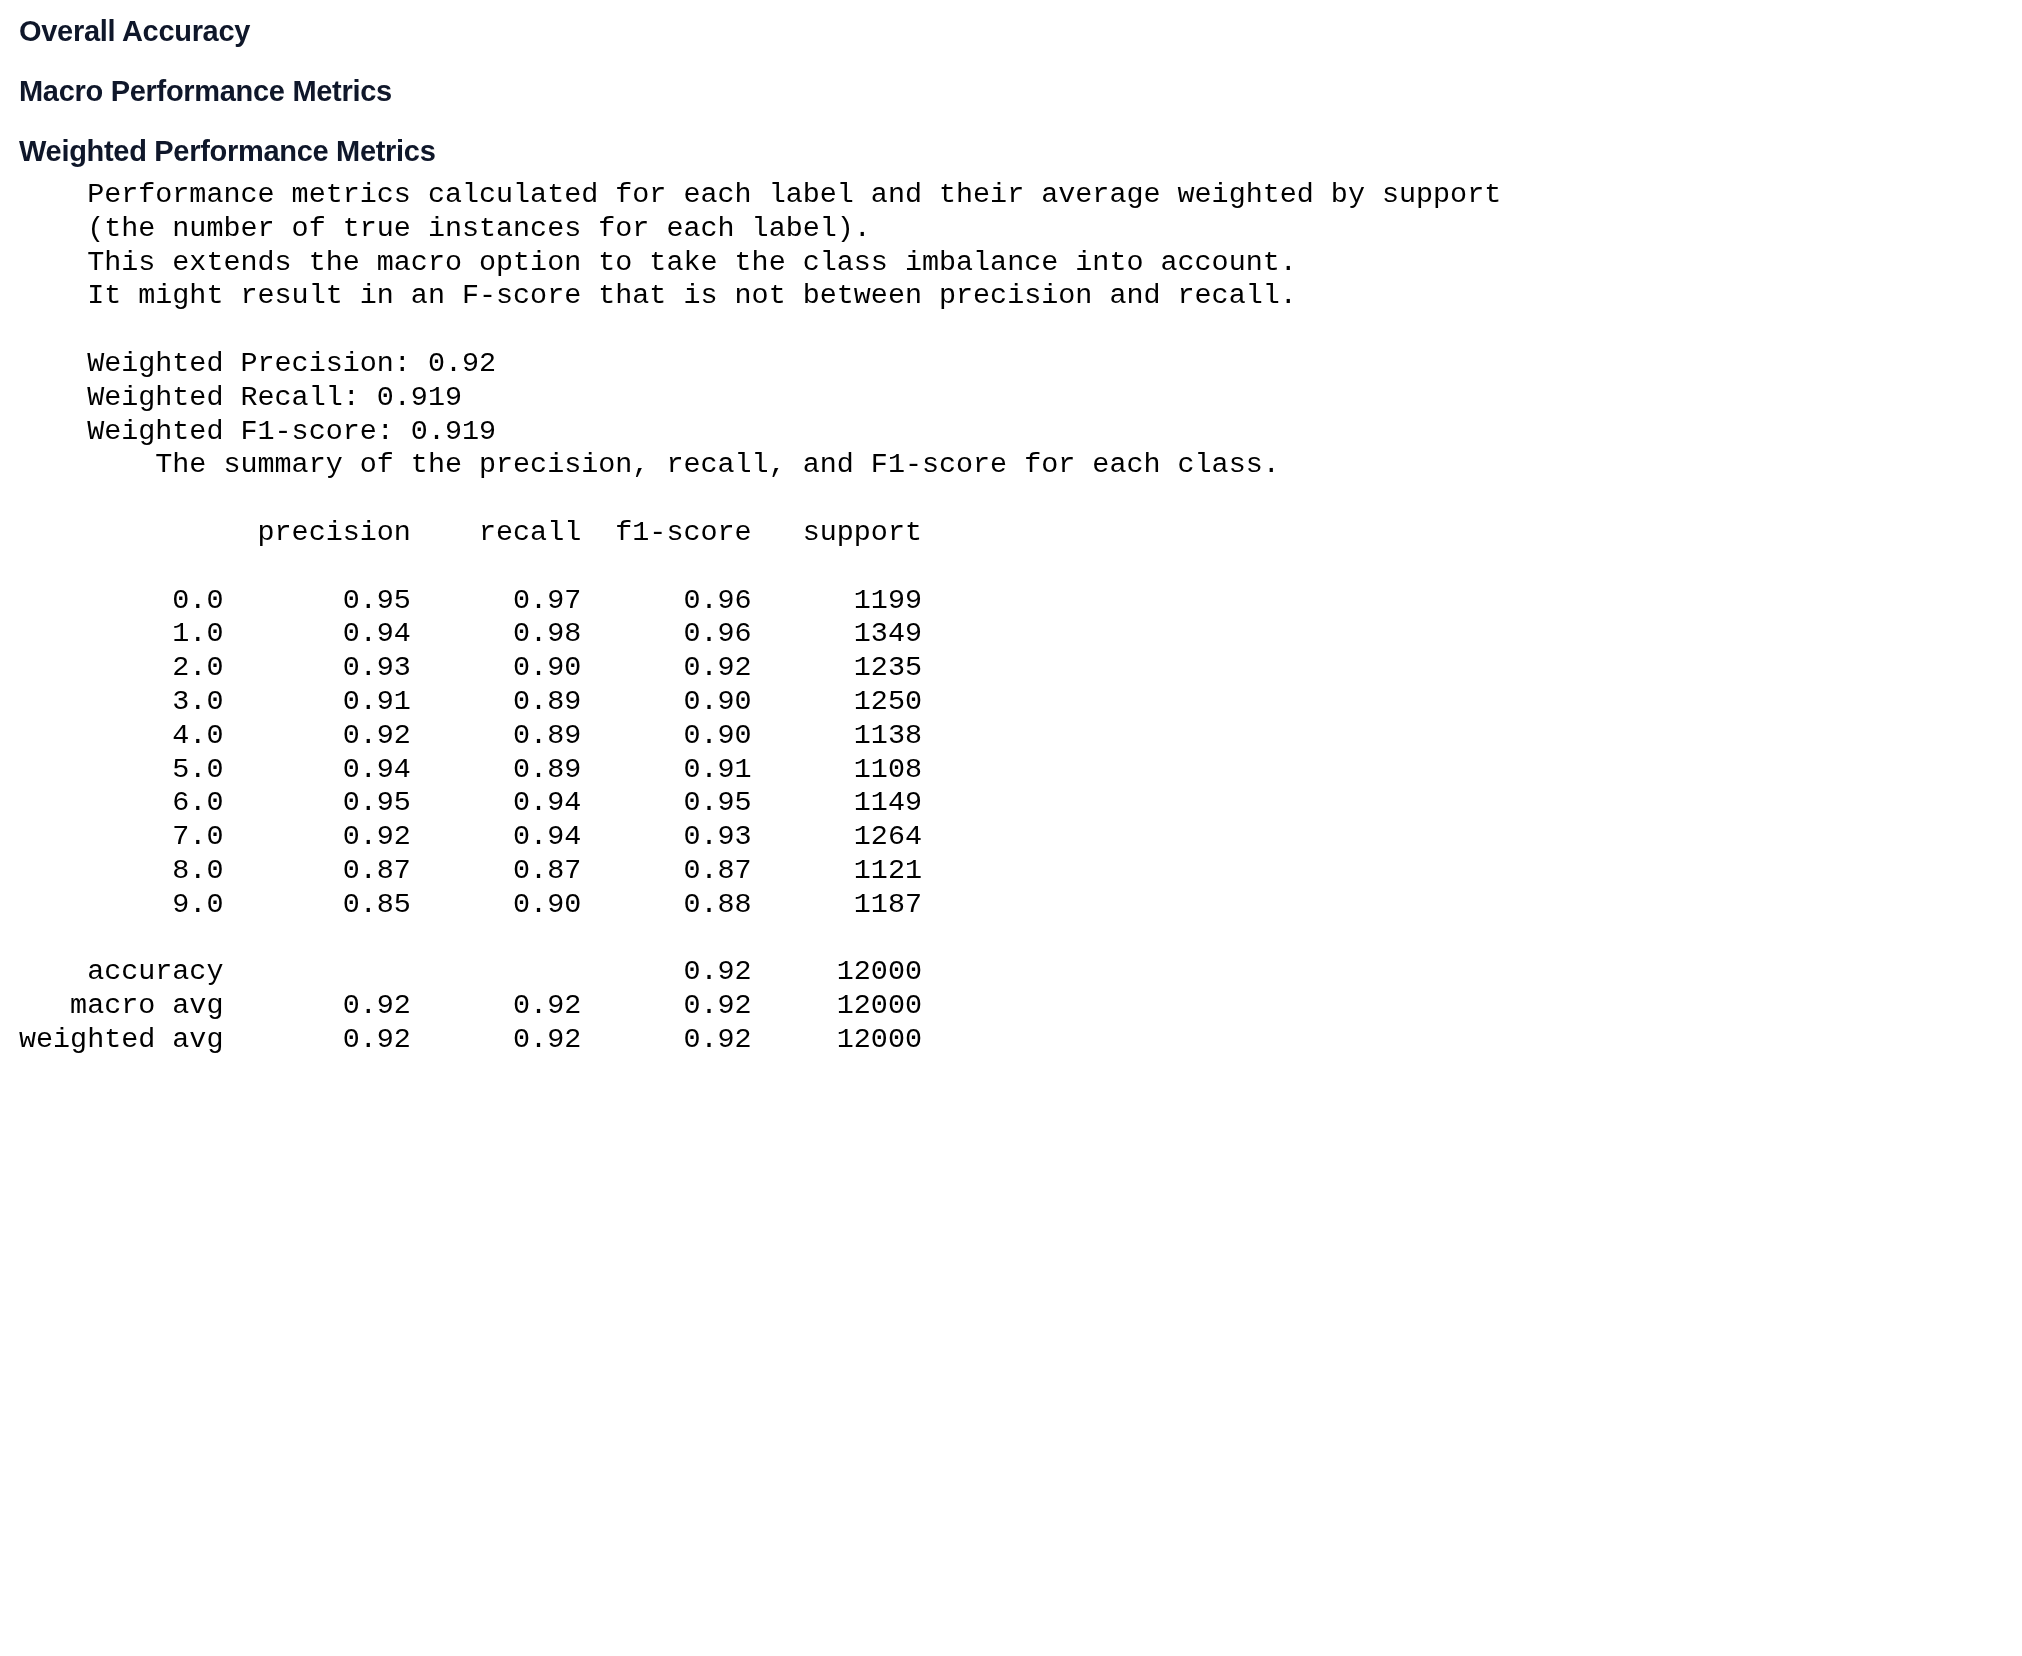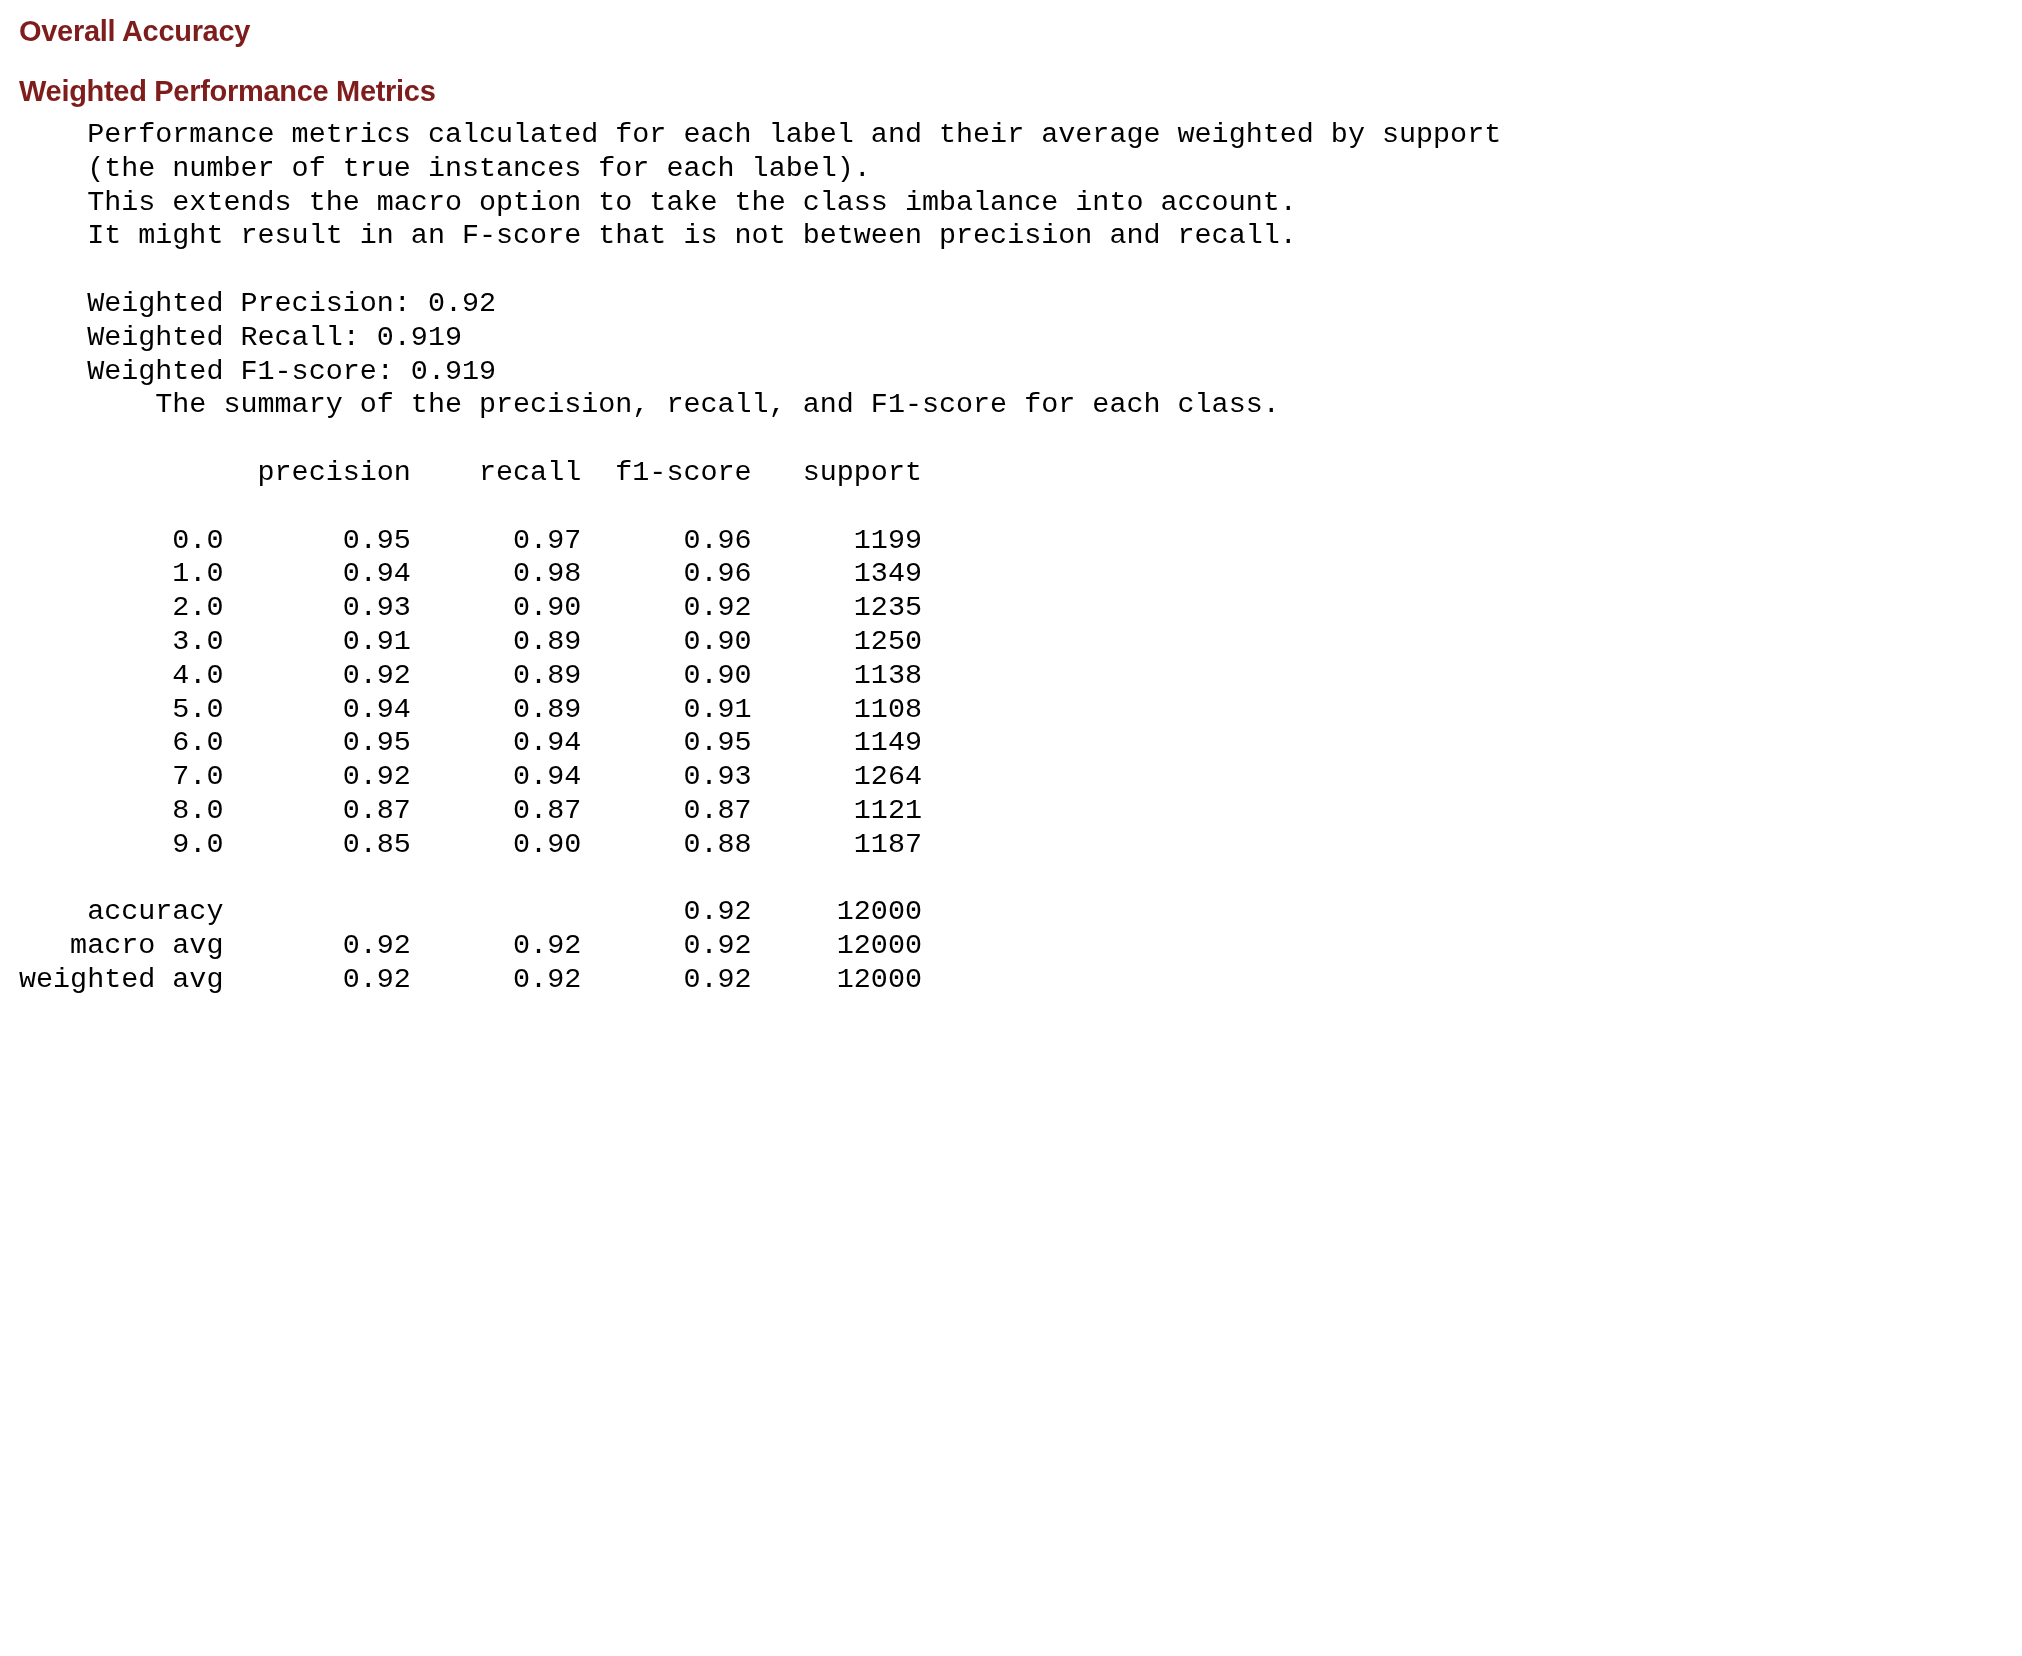--- a/index.html
+++ b/index.html
@@ -12,21 +12,21 @@
     overflow: hidden;
   }
   .page { padding: 8px 0 0 19px; }
   .section-heading {
     font-family: "Liberation Sans", sans-serif;
     font-weight: 700;
     font-size: 29px;
     line-height: 34px;
     letter-spacing: -0.3px;
     margin: 26px 0 10px 0;
-    color: #7f1d1d;
+    color: #0f172a;
   }
   .section:first-child .section-heading { margin-top: 6px; }
   .mono-output {
     font-family: "Liberation Mono", "DejaVu Sans Mono", monospace;
     font-size: 28.4px;
     line-height: 33.8px;
     margin: 0;
     white-space: pre;
     color: #000000;
   }
@@ -35,20 +35,21 @@
 <body>
 
 <div class="page">
 
   <section class="section">
     <h3 class="section-heading">Overall Accuracy</h3>
   </section>
 
 
   <section class="section">
+    <h3 class="section-heading">Macro Performance Metrics</h3>
   </section>
 
   <section class="section">
     <h3 class="section-heading">Weighted Performance Metrics</h3>
     <pre class="mono-output">    Performance metrics calculated for each label and their average weighted by support
     (the number of true instances for each label).
     This extends the macro option to take the class imbalance into account.
     It might result in an F-score that is not between precision and recall.
 
     Weighted Precision: 0.92

